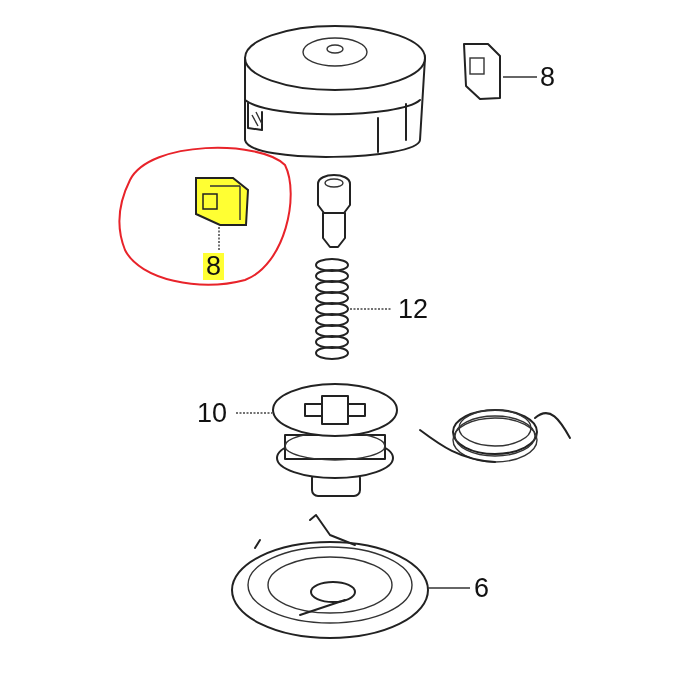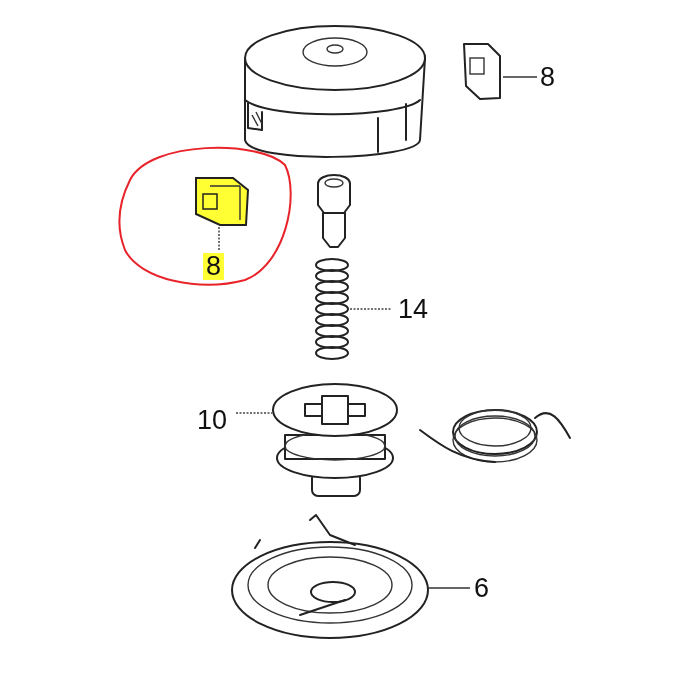--- a/index.html
+++ b/index.html
@@ -88,15 +88,15 @@
     <ellipse class="lnw" cx="333" cy="592" rx="22" ry="10"></ellipse>
     <path class="ln" d="M310,520 L316,515 L330,535 L355,545"></path>
     <path class="ln" d="M255,548 L260,540"></path>
     <path class="ln" d="M300,615 L345,600"></path>
   </g>
   <line class="thin" x1="428" y1="588" x2="470" y2="588"></line>
 </svg>
 
 <div class="label" style="left:540px;top:64px;">8</div>
 <div class="label hl" style="left:203px;top:253px;">8</div>
-<div class="label" style="left:398px;top:296px;">14</div>
-<div class="label" style="left:197px;top:400px;margin-top:7px;">10</div>
+<div class="label" style="left:398px;top:296px;">12</div>
+<div class="label" style="left:197px;top:400px;">10</div>
 <div class="label" style="left:474px;top:575px;">6</div>
 
 </body></html>

